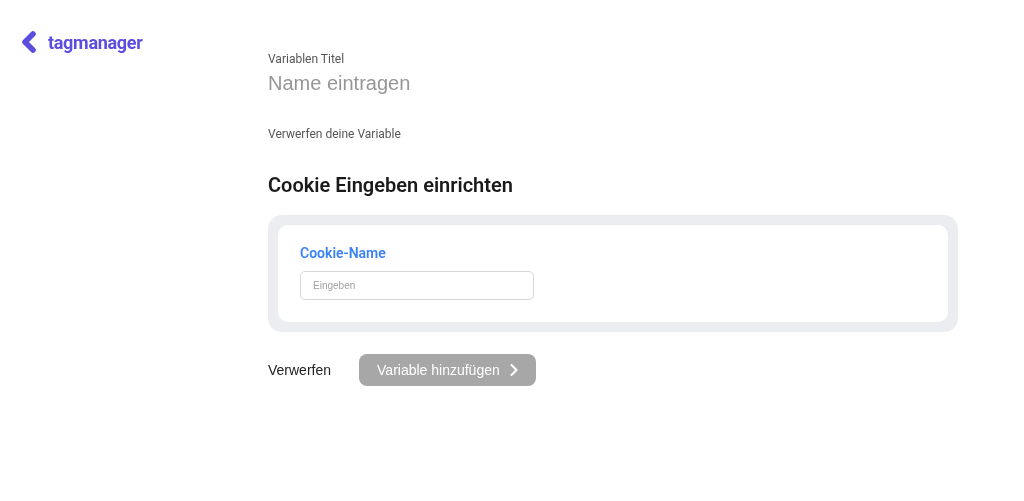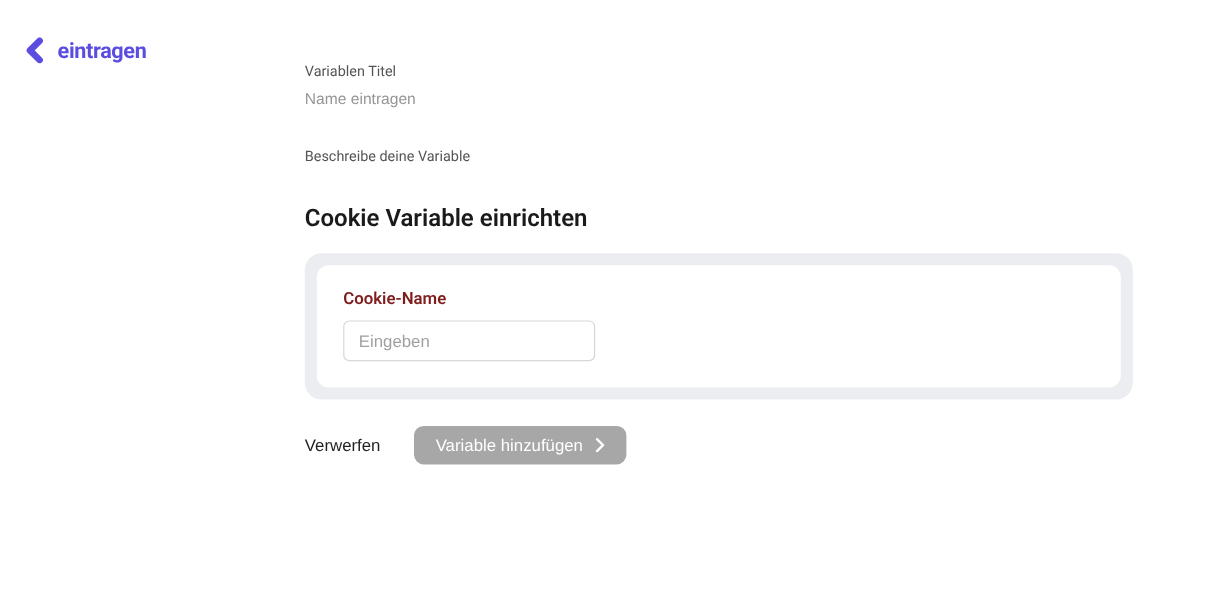--- a/index.html
+++ b/index.html
@@ -30,33 +30,33 @@
       justify-content: center;
     }
     .logo-text {
       font-size: 18px;
       font-weight: 700;
       color: #5b4de0;
       letter-spacing: -0.3px;
     }
     .main {
       position: absolute;
-      left: 254px;
+      left: 268px;
       top: 52px;
       width: 690px;
     }
     .field-label {
       font-size: 12px;
       color: #555;
       margin-bottom: 6px;
     }
     .text-input {
       border: none;
       background: transparent;
-      font-size: 13px;
+      font-size: 20px;
       color: #a21caf;
       width: 100%;
       outline: none;
       padding: 0;
     }
     .text-input::placeholder {
       color: #969696;
     }
     .field-group {
       margin-bottom: 32px;
@@ -74,29 +74,29 @@
       padding: 10px;
     }
     .card-inner {
       background: #ffffff;
       border-radius: 10px;
       padding: 20px 22px 22px 22px;
     }
     .card-label {
       font-size: 14px;
       font-weight: 600;
-      color: #7f1d1d;
+      color: #3b82f6;
       margin-bottom: 10px;
     }
     .card-input {
-      width: 210px;
+      width: 234px;
       border: 1px solid #d8d8d8;
       border-radius: 5px;
       padding: 8px 12px;
-      font-size: 14px;
+      font-size: 10px;
       color: #333;
       outline: none;
     }
     .card-input::placeholder {
       color: #a0a0a0;
     }
     .actions {
       display: flex;
       justify-content: flex-start;
       align-items: center;
@@ -131,34 +131,34 @@
   </style>
 </head>
 <body>
 
 <div class="logo-wrap">
   <span class="logo-icon">
     <svg width="22" height="22" viewBox="0 0 22 22">
       <path d="M14 3 L6 11 L14 19" stroke="#5b4de0" stroke-width="5.5" stroke-linecap="round" stroke-linejoin="round" fill="none"></path>
     </svg>
   </span>
-  <span class="logo-text">eintragen</span>
+  <span class="logo-text">tagmanager</span>
 </div>
 
 <div class="main">
   <div class="field-group">
     <div class="field-label">Variablen Titel</div>
     <input type="text" class="text-input" placeholder="Name eintragen" style="">
   </div>
 
   <div class="field-group">
-    <div class="field-label">Beschreibe deine Variable</div>
+    <div class="field-label">Verwerfen deine Variable</div>
   </div>
 
-  <div class="section-heading">Cookie Variable einrichten</div>
+  <div class="section-heading">Cookie Eingeben einrichten</div>
 
   <div class="card-outer">
     <div class="card-inner">
       <div class="card-label">Cookie-Name</div>
       <input type="text" class="card-input" placeholder="Eingeben" style="">
     </div>
   </div>
 
   <div class="actions">
     <button class="btn-text">Verwerfen</button>

